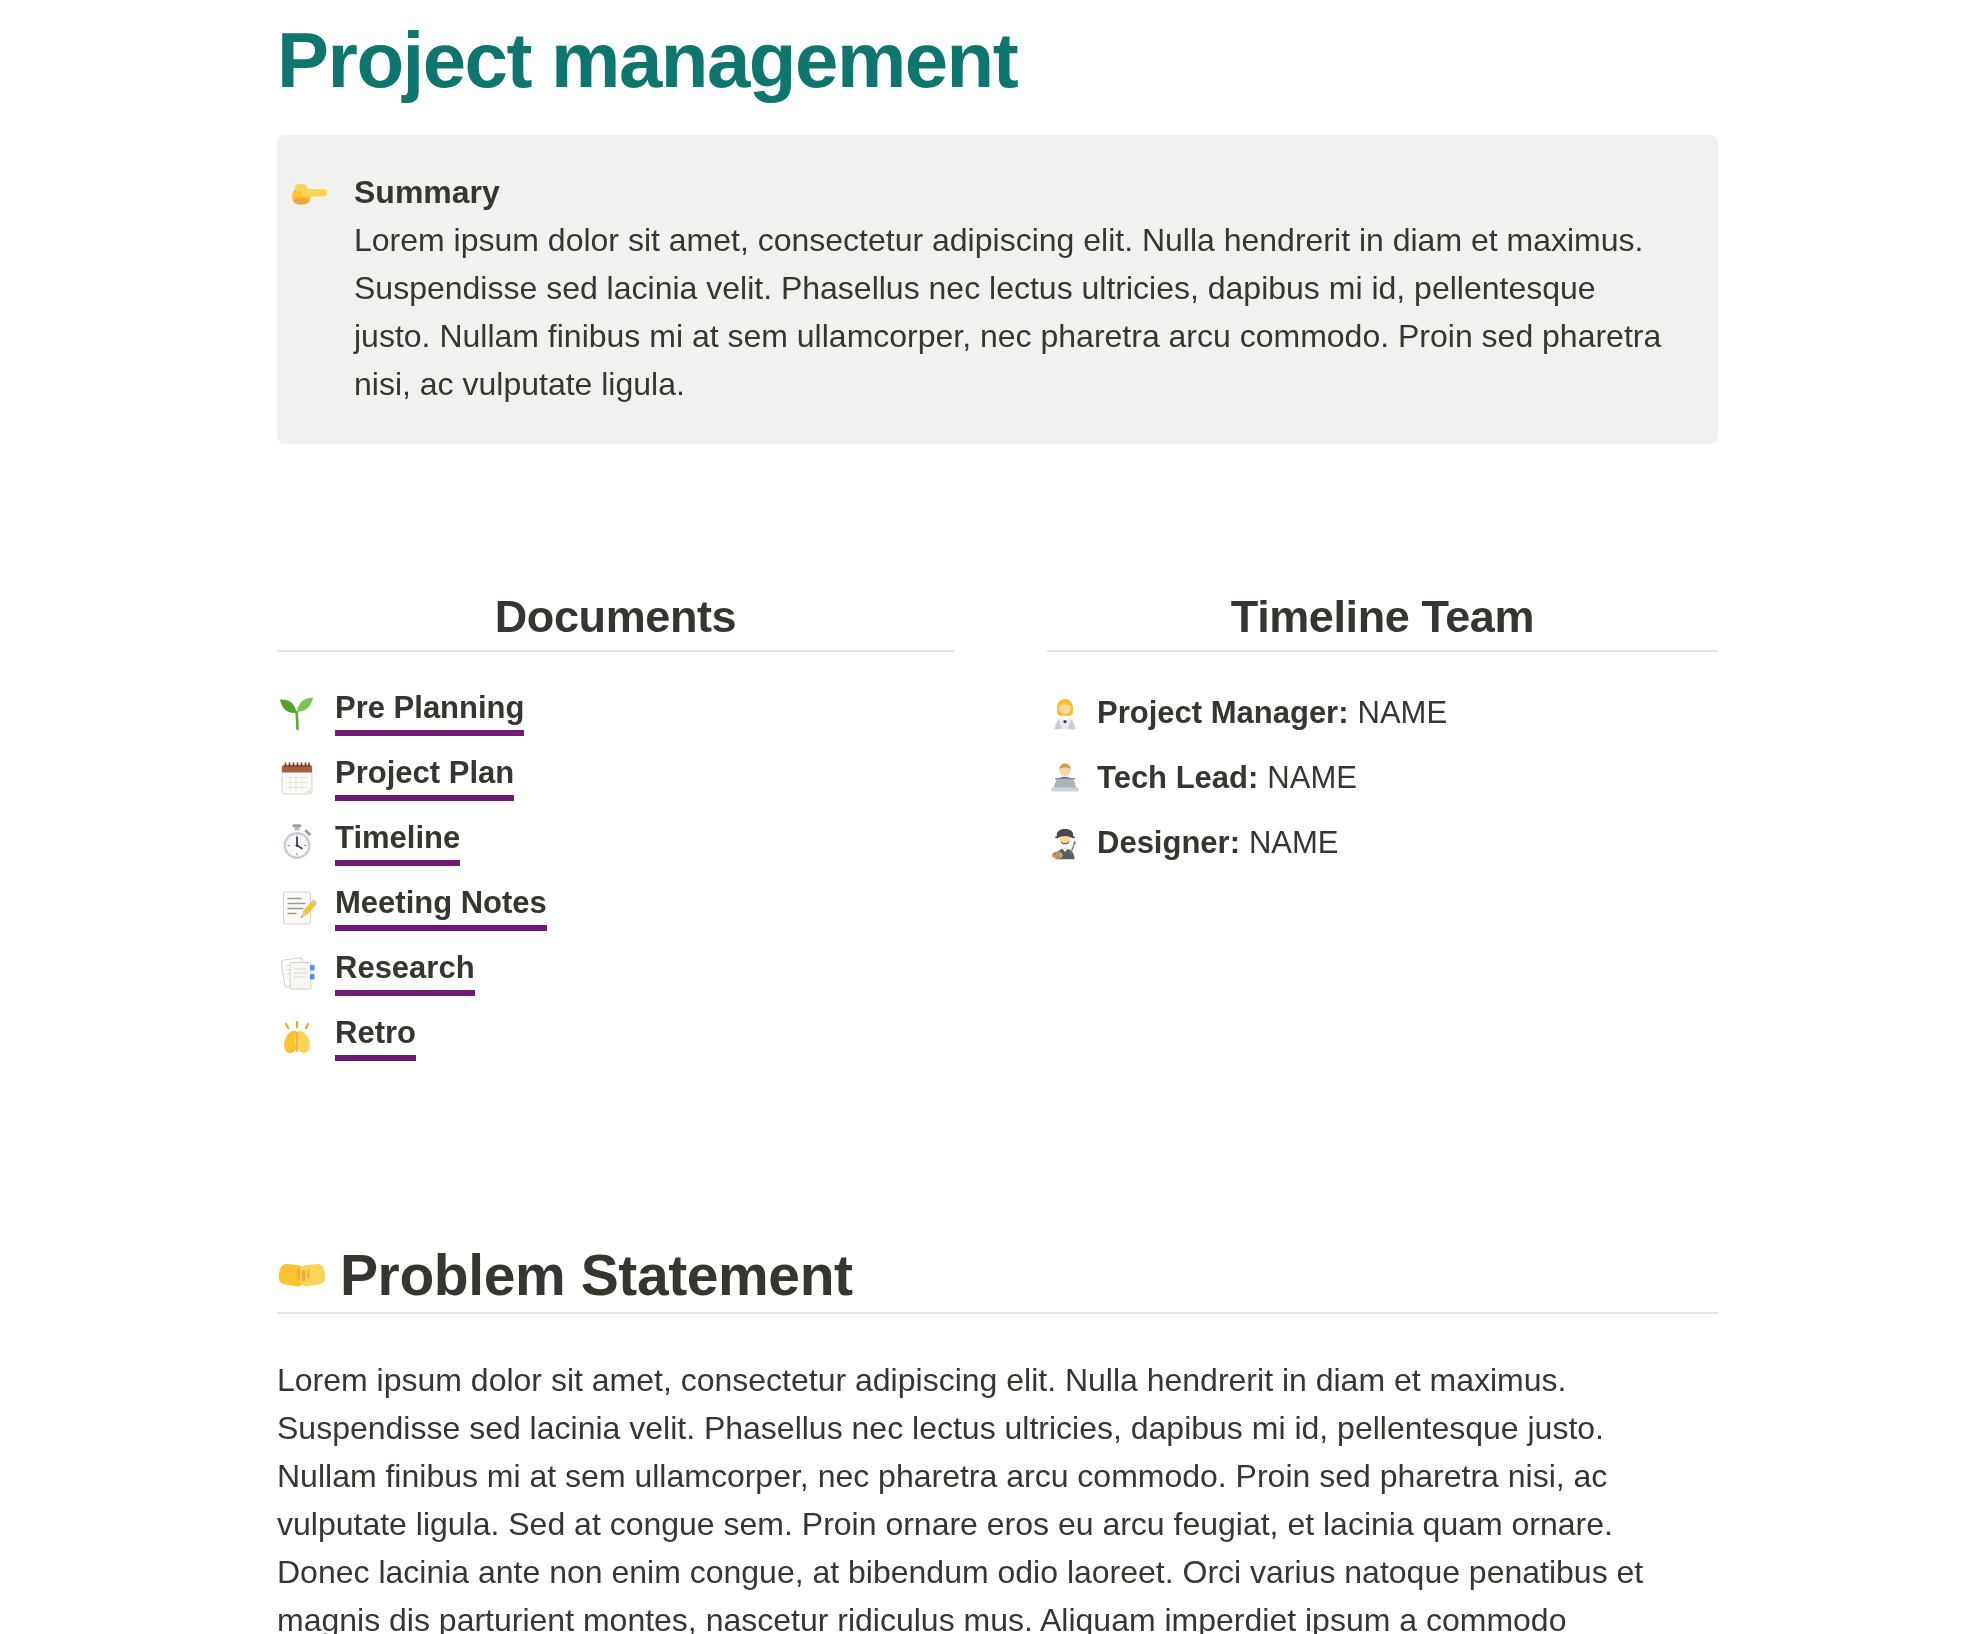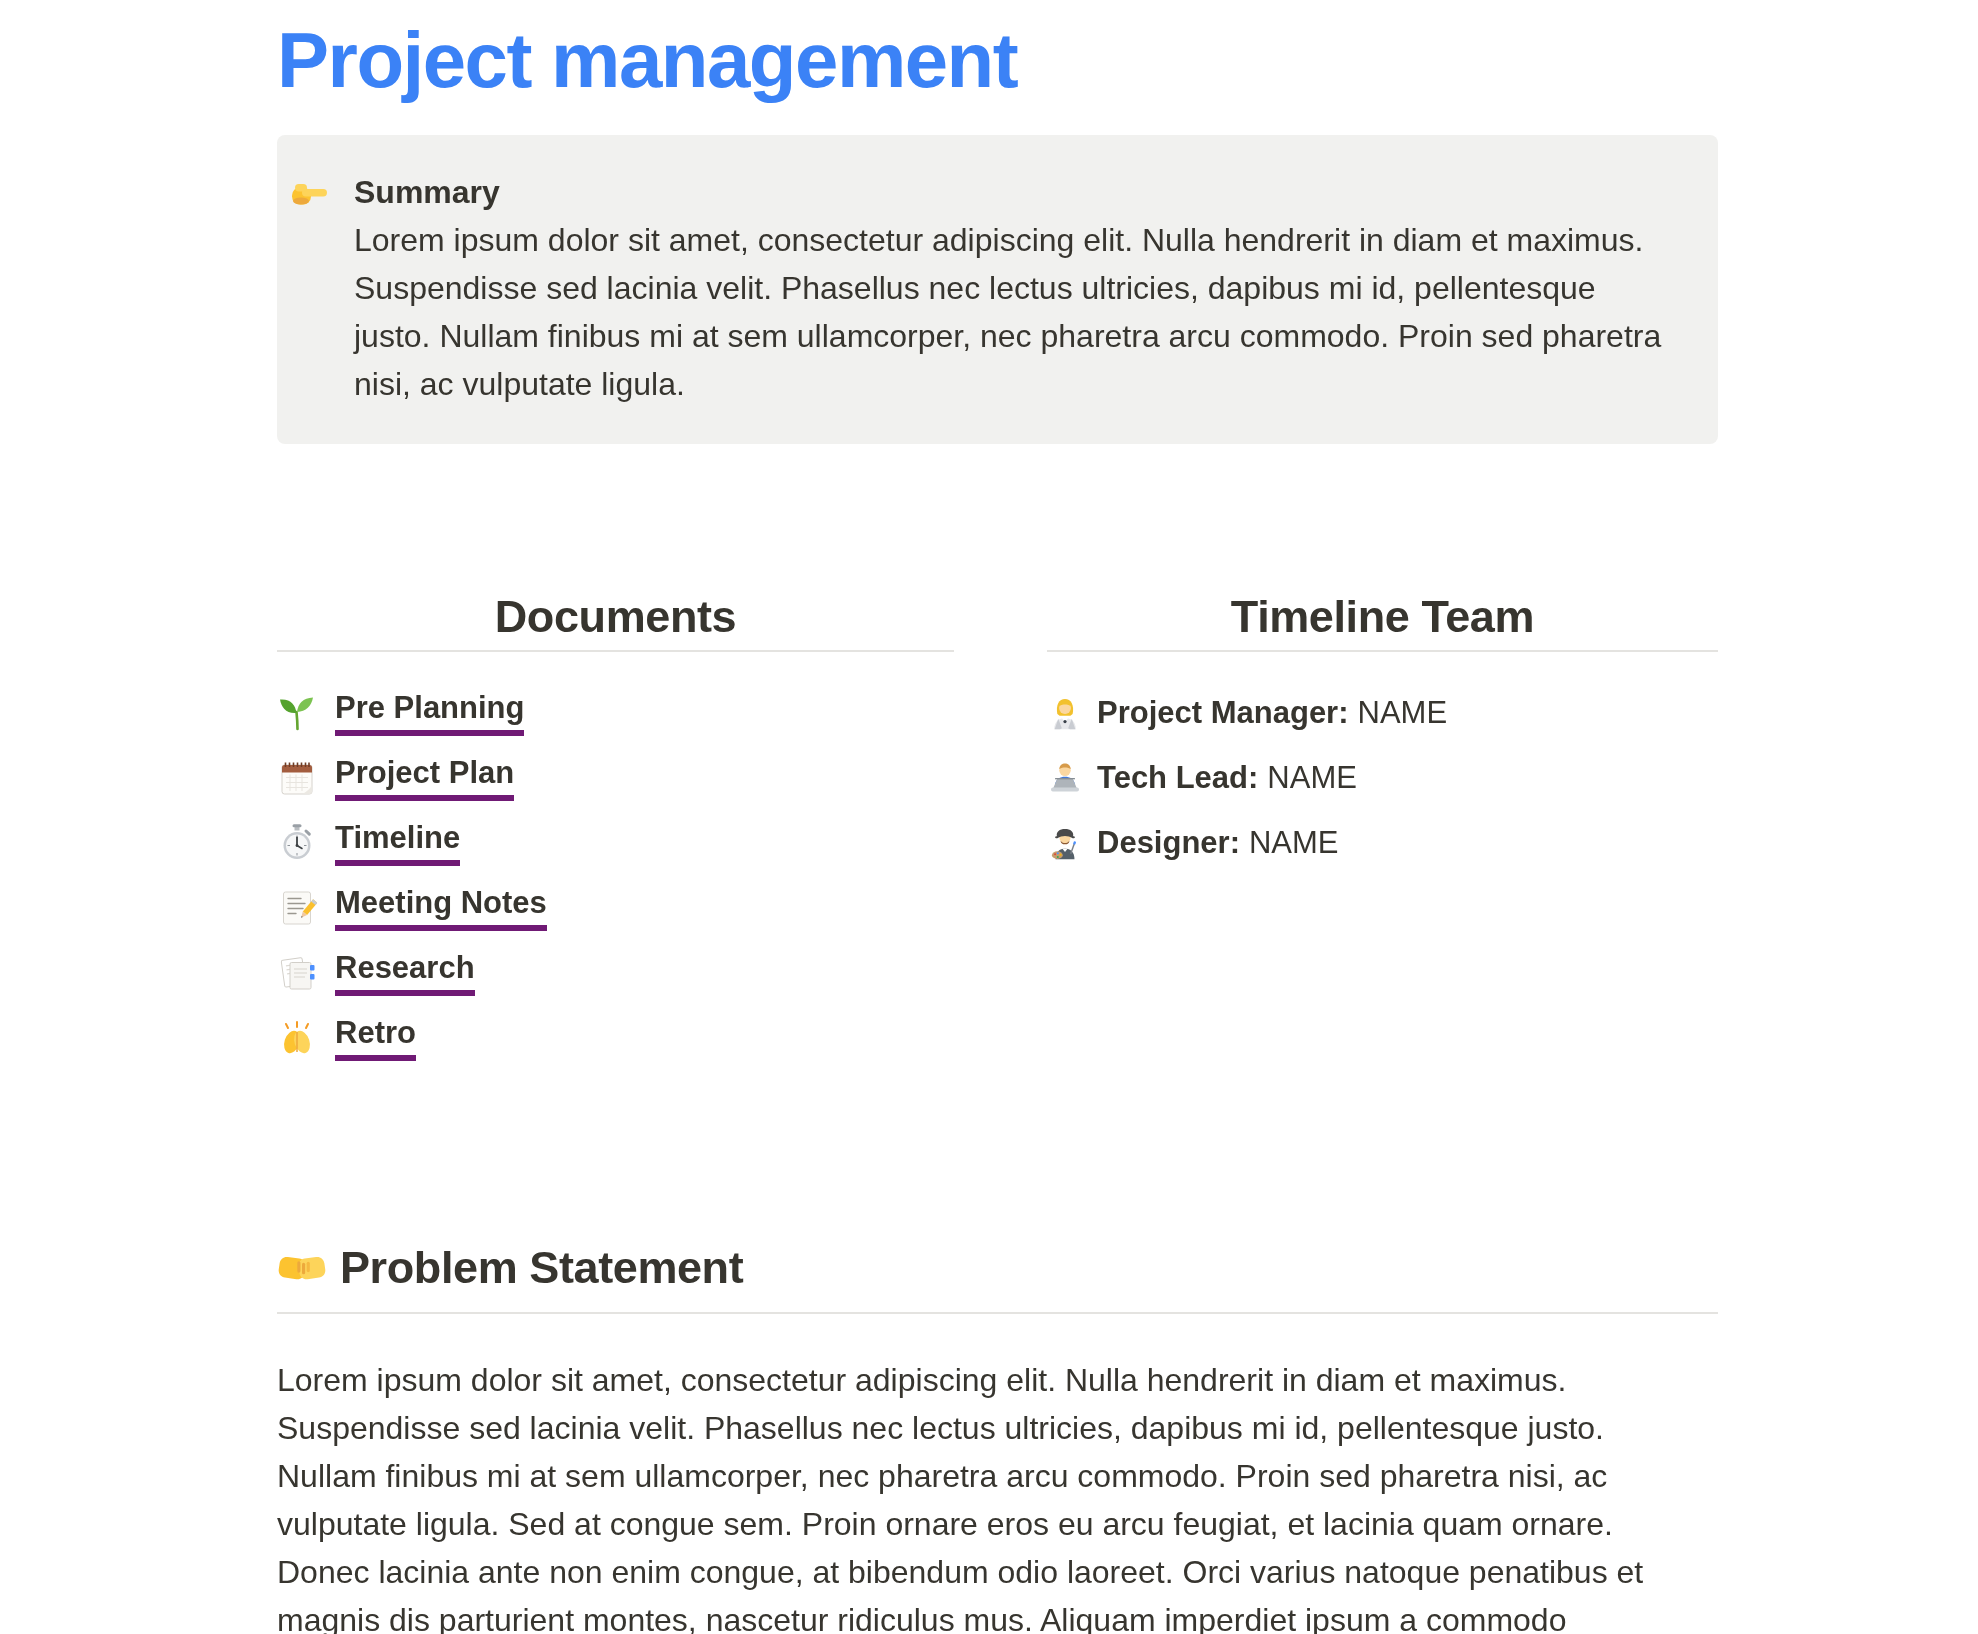--- a/index.html
+++ b/index.html
@@ -17,21 +17,21 @@
   }
   .abs { position: absolute; }
 
   
   .page-title {
     left: 277px; top: 14px;
     font-size: 78px;
     font-weight: 700;
     letter-spacing: -1.5px;
     line-height: 1.2;
-    color: #3b82f6;
+    color: #0f766e;
   }
 
   
   .callout {
     left: 277px; top: 135px;
     width: 1441px;
     box-sizing: border-box;
     background: #f1f1ef;
     border-radius: 8px;
     padding: 33px 36px 36px 12px;
@@ -94,21 +94,21 @@
 
   
   .problem-heading {
     left: 277px; top: 1242px;
     display: flex;
     align-items: center;
   }
   .problem-heading .emoji-lg2 { flex: 0 0 50px; }
   .problem-heading-text {
     margin-left: 13px;
-    font-size: 45px;
+    font-size: 57px;
     font-weight: 700;
     letter-spacing: -0.4px;
     color: #37352f;
   }
   .problem-rule {
     left: 277px; top: 1312px;
     width: 1441px;
     height: 2px;
     background: #e4e3e0;
   }

